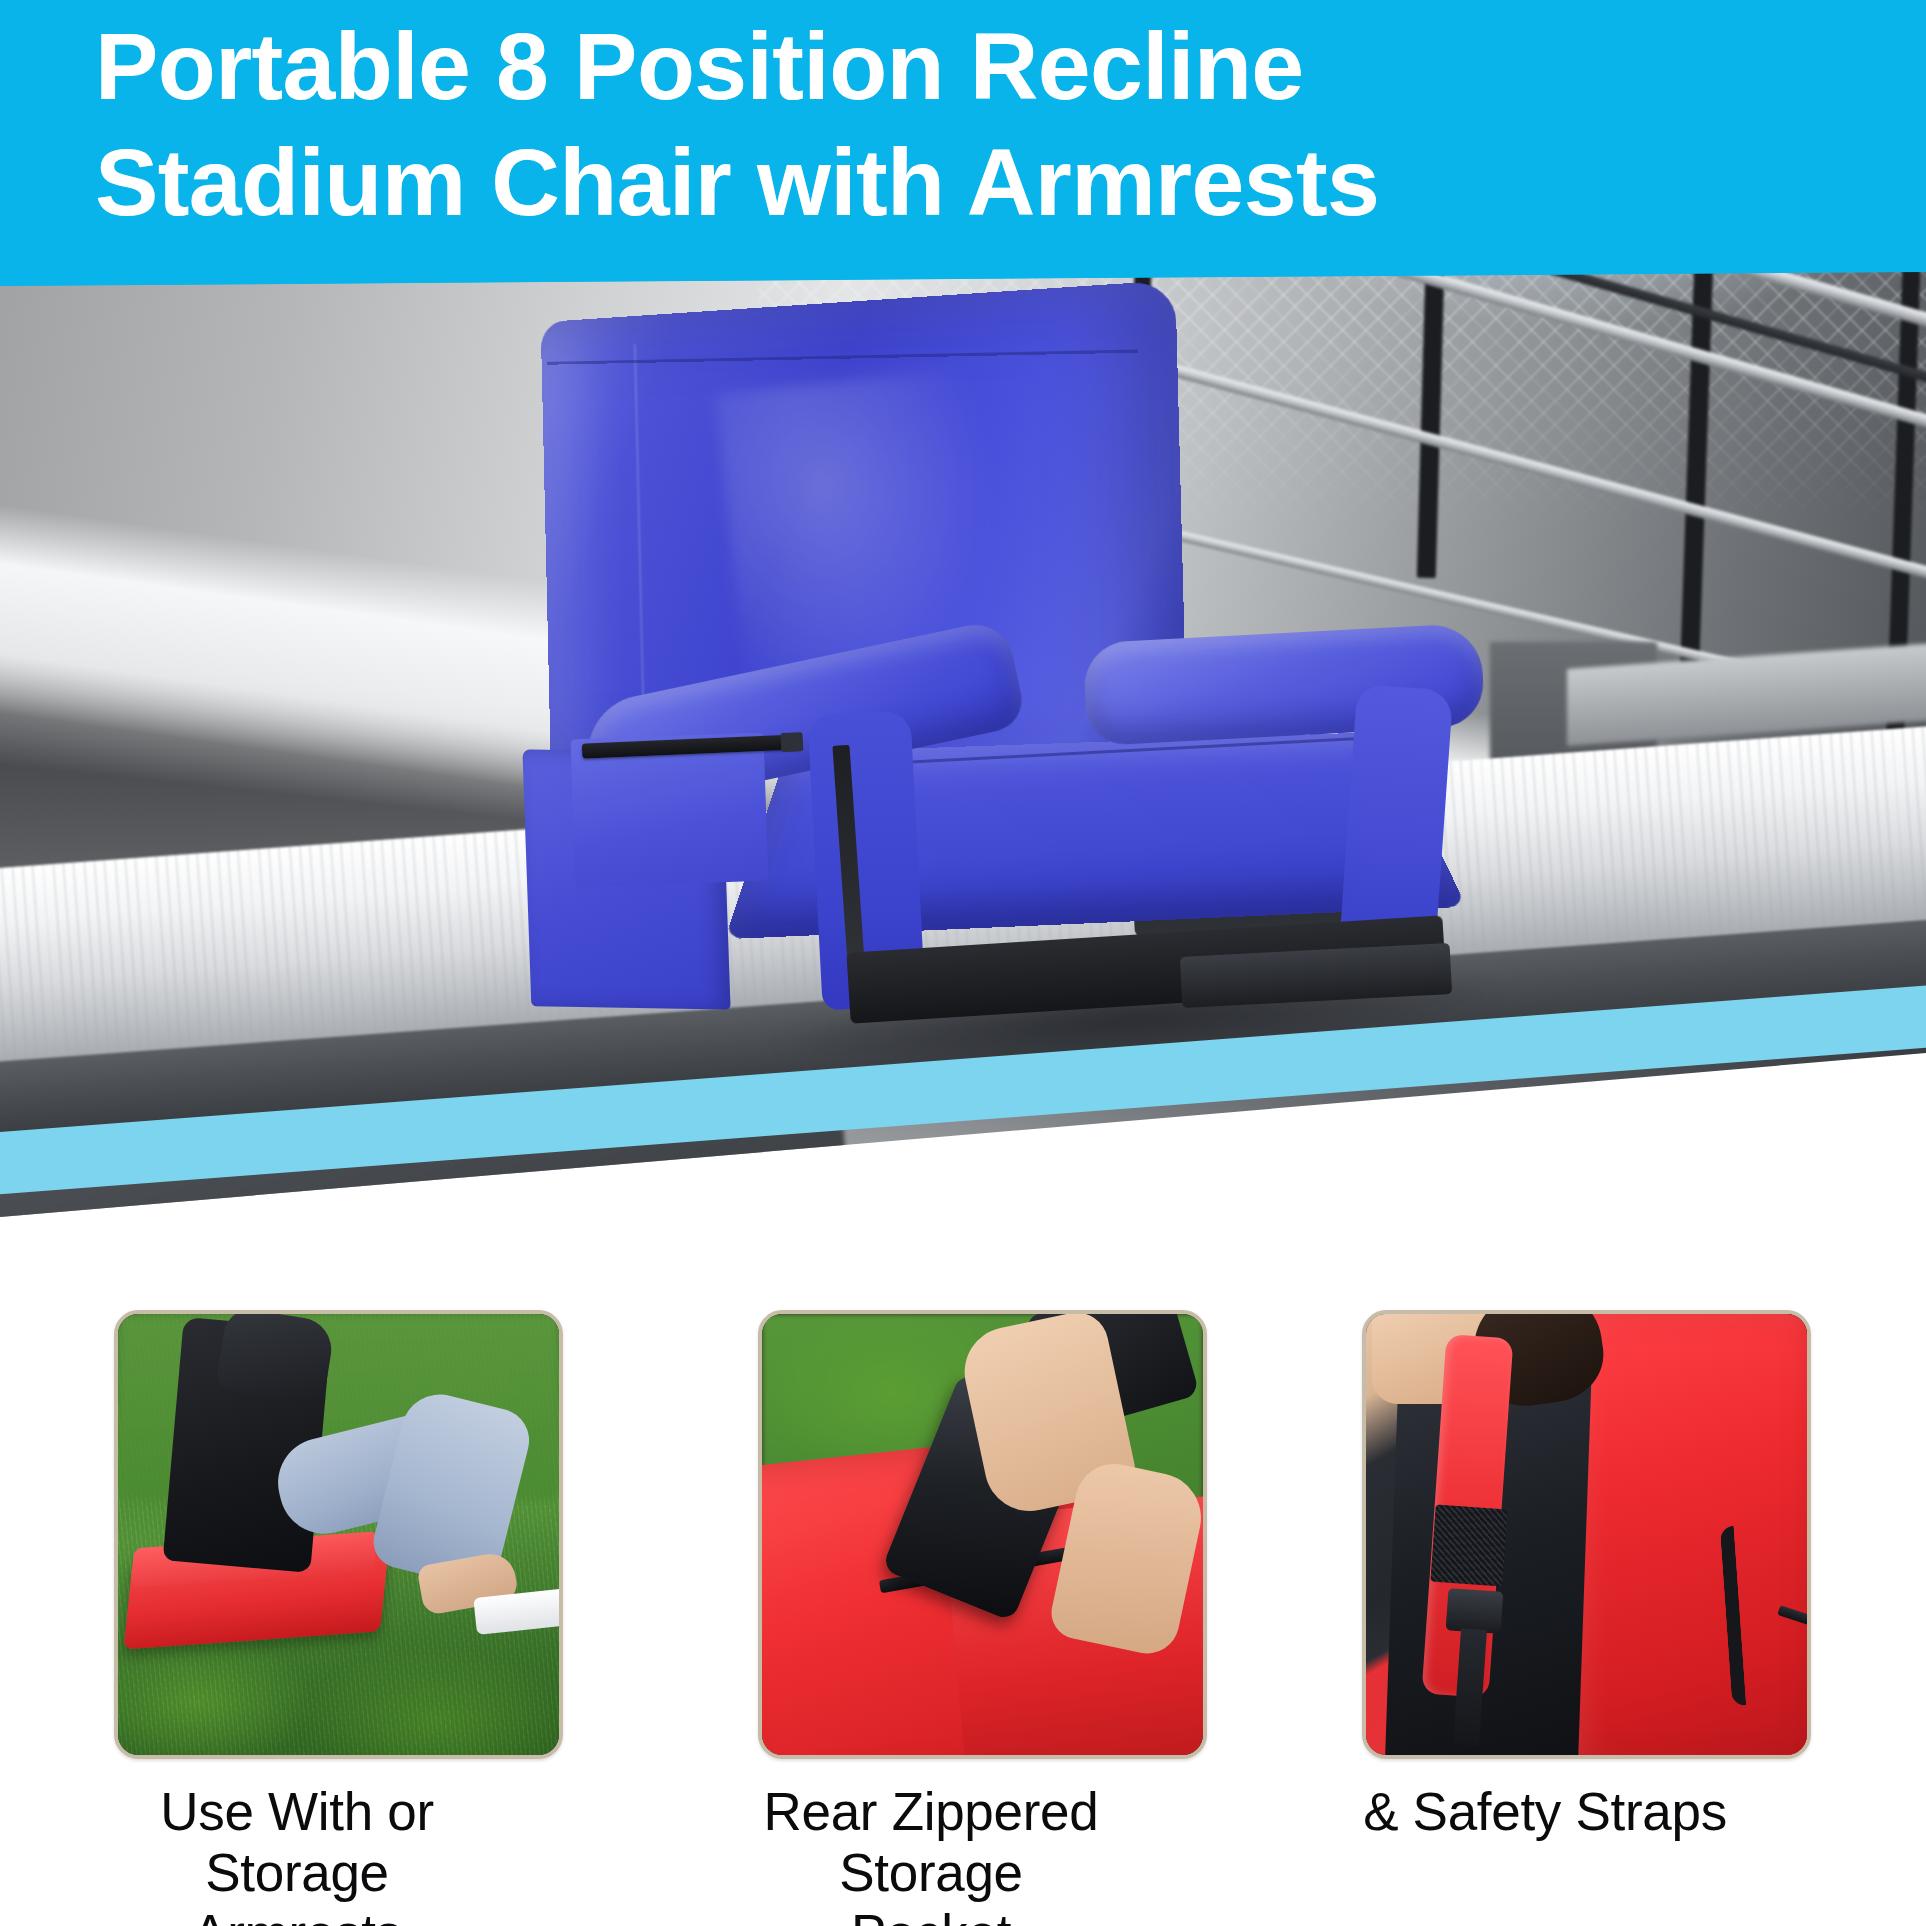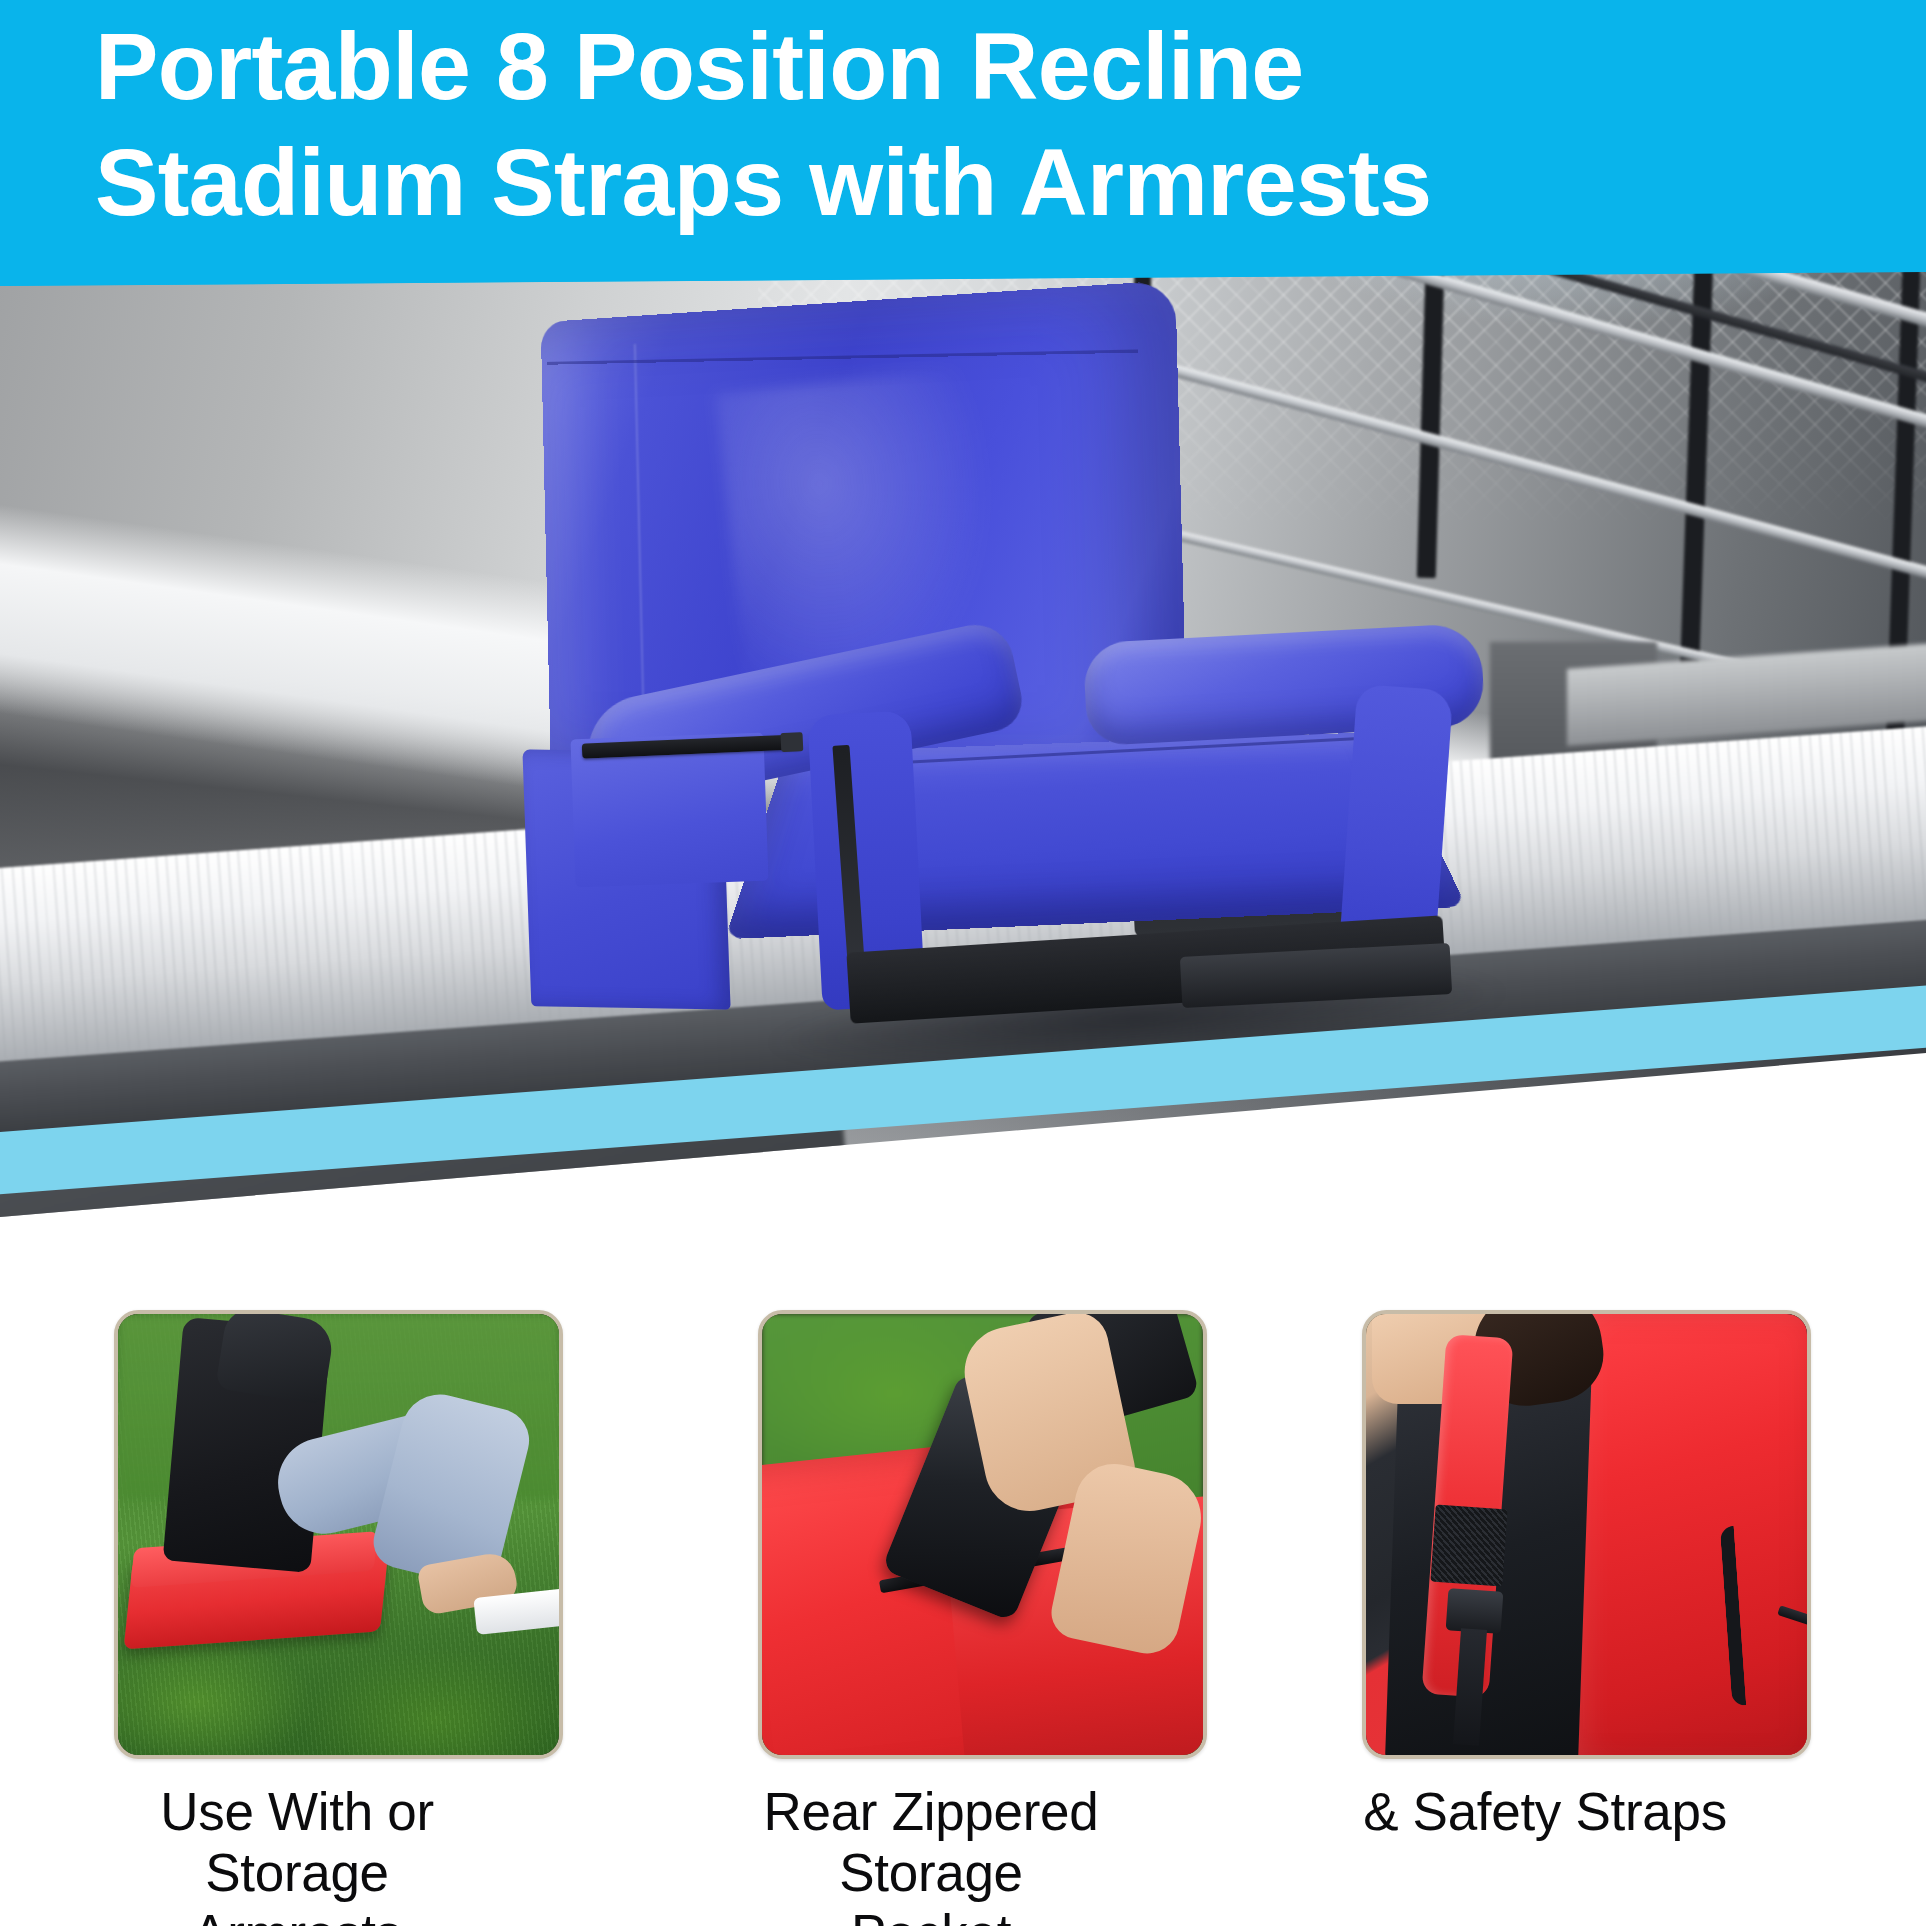--- a/index.html
+++ b/index.html
@@ -517,21 +517,21 @@
     </div>
   </div>
 
   <div class="stripe"></div>
 
   <div class="banner">
     <div class="banner-fade"></div>
   </div>
   <h1 class="banner-title">
     <span class="l1">Portable 8 Position Recline</span>
-    <span class="l2">Stadium Straps with Armrests</span>
+    <span class="l2">Stadium Chair with Armrests</span>
   </h1>
 
   <div class="features">
 
     <div class="feature f1">
       <div class="thumb">
         <div class="t1-grass"></div>
         <div class="t1-blur-top"></div>
         <div class="t1-pad"></div>
         <div class="t1-pad2"></div>

